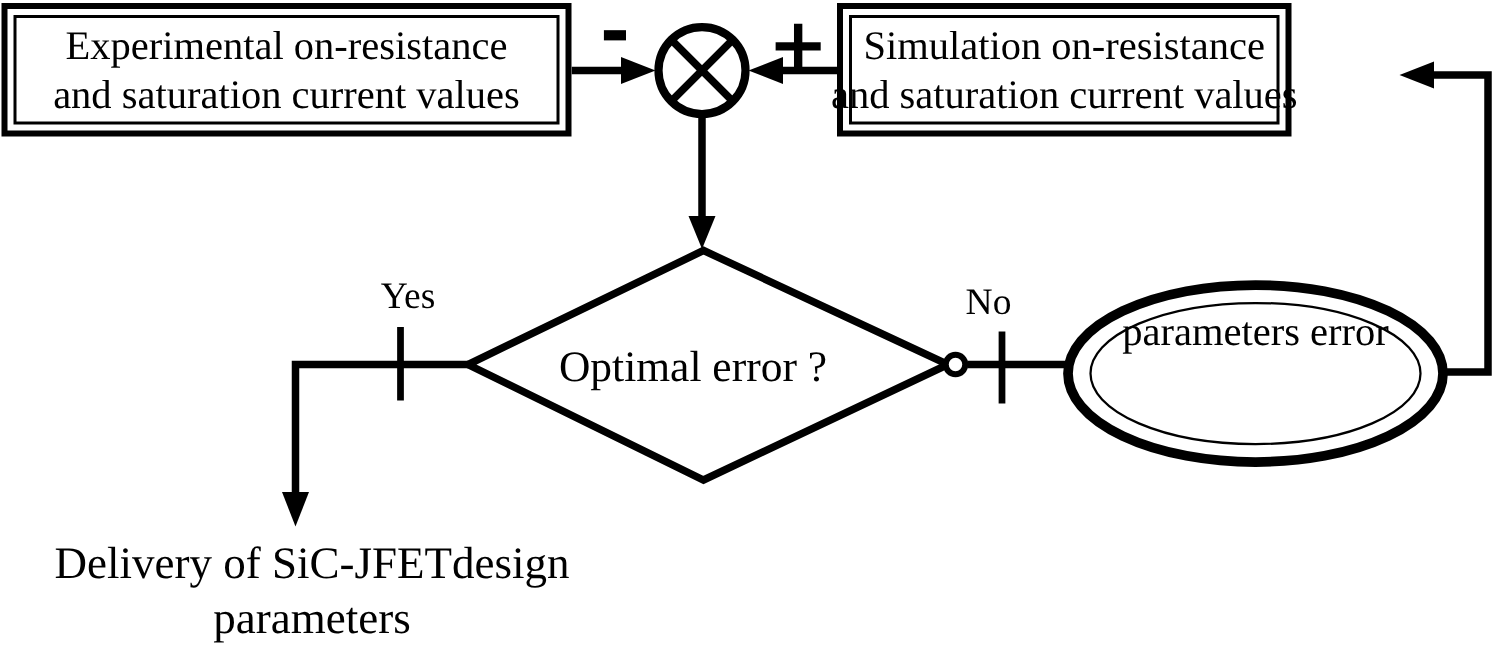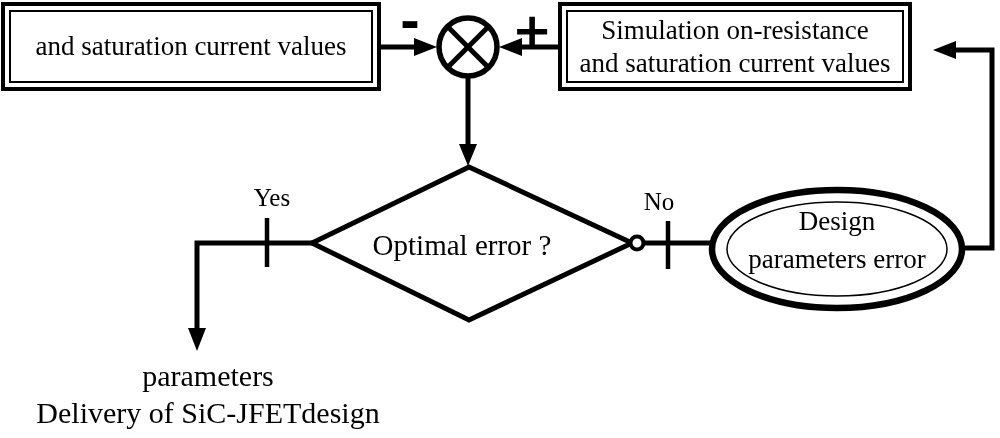--- a/index.html
+++ b/index.html
@@ -104,42 +104,42 @@
     </g>
 
     <g>
       <ellipse cx="837" cy="249" rx="125" ry="59" fill="#ffffff" stroke="#000000" stroke-width="6.5"></ellipse>
       <ellipse cx="837" cy="249" rx="110" ry="47" fill="none" stroke="#000000" stroke-width="1.5"></ellipse>
     </g>
   </svg>
 
   <div class="dbox" style="left:1px; top:2px; width:380px; height:89px;">
     <div class="dbox-inner">
+      <span>Experimental on-resistance</span>
       <span>and saturation current values</span>
     </div>
   </div>
 
-  <div class="dbox" style="left:558px; top:2px; width:354px; height:89px;">
+  <div class="dbox" style="left:558px; top:2px; width:303px; height:89px;">
     <div class="dbox-inner">
       <span>Simulation on-resistance</span>
       <span>and saturation current values</span>
     </div>
   </div>
 
   <div class="sign" style="left:400px; top:-3px;">-</div>
   <div class="sign" style="left:512px; top:6px;">+</div>
 
   <div class="lbl decision-lbl" style="left:342px; top:230px; width:240px;">Optimal error ?</div>
 
   <div class="lbl" style="left:244px; top:183px; width:56px;">Yes</div>
   <div class="lbl" style="left:636px; top:187px; width:46px;">No</div>
 
   <div class="lbl ellipse-lbl" style="left:712px; top:202px; width:250px;">
-    <span>Design</span>
     <span>parameters error</span>
   </div>
 
   <div class="lbl delivery-lbl" style="left:8px; top:357px; width:400px;">
+    <span>Delivery of SiC-JFETdesign</span>
     <span>parameters</span>
-    <span>Delivery of SiC-JFETdesign</span>
   </div>
 
 </div>
 
 </body></html>

